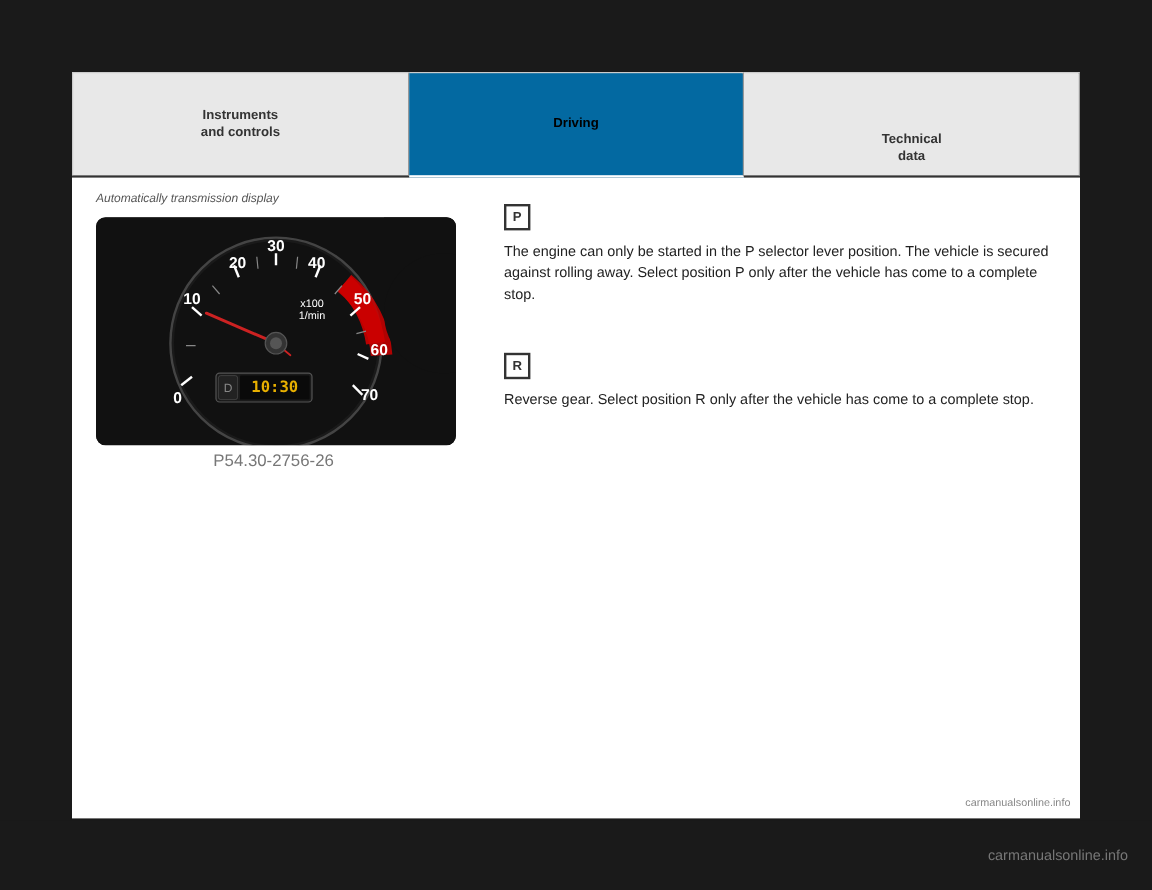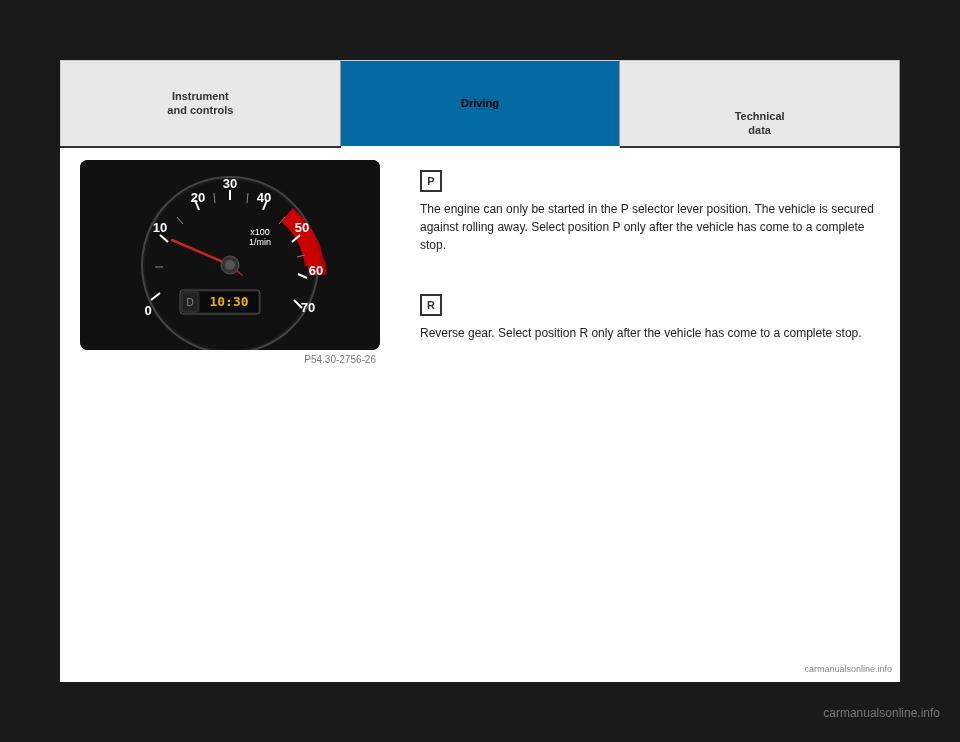--- a/index.html
+++ b/index.html
@@ -95,23 +95,23 @@
       margin-bottom: 4px;
     }
 
     
     .tach-svg {
       width: 100%;
       height: 100%;
     }
 
     .image-caption {
-      font-size: 10px;
+      font-size: 14px;
       color: #777;
-      text-align: right;
+      text-align: center;
       width: 300px;
       padding-right: 4px;
     }
 
     
     .badge {
       display: inline-flex;
       align-items: center;
       justify-content: center;
       width: 22px;
@@ -158,35 +158,36 @@
       font-size: 12px;
     }
   </style>
 </head>
 <body>
 
 <div class="page-container">
 
   <nav class="nav-tabs">
     <div class="nav-tab">
-      <span style="white-space:pre-line;">Instrument
+      <span style="white-space:pre-line;">Instruments
 and controls</span>
     </div>
     <div class="nav-tab active">
       <span>Driving</span>
     </div>
     <div class="nav-tab">
       <span style="white-space:pre-line;margin-top:40px;">Technical
 data</span>
     </div>
   </nav>
 
   <div class="content-area">
 
     <div class="left-panel">
+      <div class="page-subtitle">Automatically transmission display</div>
 
       <div class="tachometer-container">
         <svg class="tach-svg" viewBox="0 0 300 190" xmlns="http://www.w3.org/2000/svg">
 
           <rect width="300" height="190" fill="#111"></rect>
 
           <circle cx="150" cy="105" r="88" fill="#1a1a1a" stroke="#444" stroke-width="2"></circle>
           <circle cx="150" cy="105" r="85" fill="#111"></circle>
 
           <path d="M 207 55 A 85 85 0 0 1 233 105" fill="none" stroke="#cc0000" stroke-width="16" opacity="0.9"></path>

